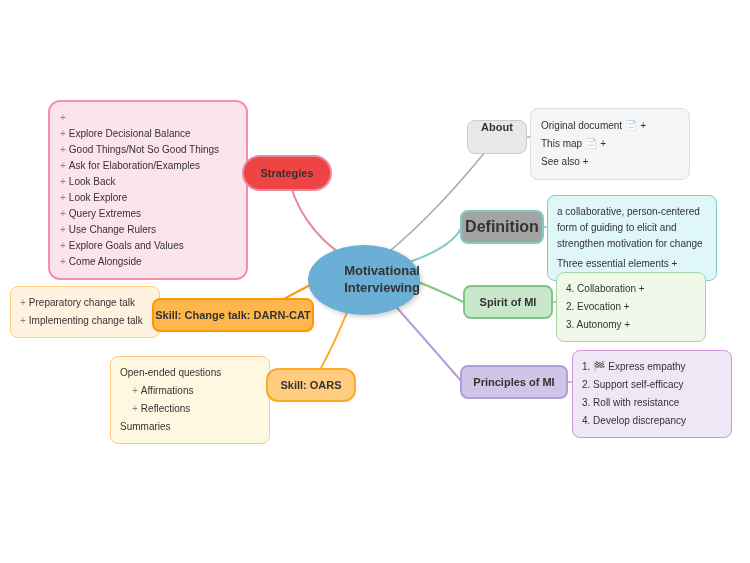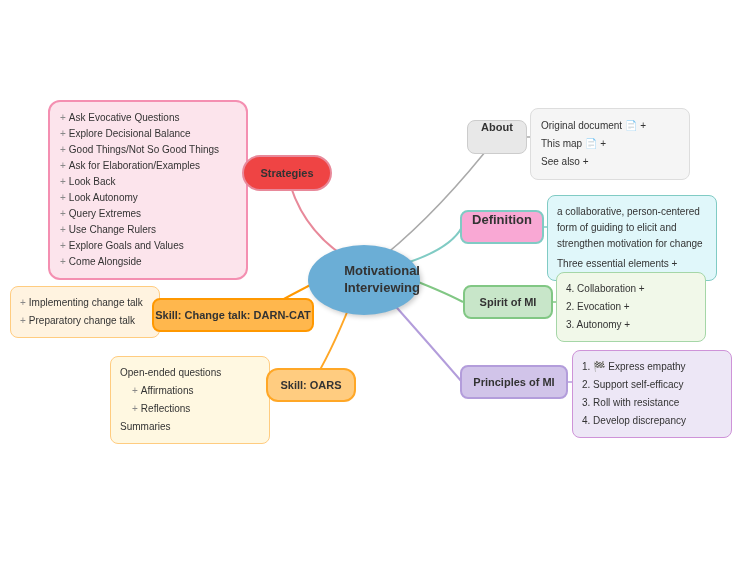--- a/index.html
+++ b/index.html
@@ -106,28 +106,28 @@
       color: #333;
       line-height: 1.8;
     }
 
     
     .definition-node {
       left: 460px;
       top: 210px;
       width: 84px;
       height: 34px;
-      background: #f9a8d4;
+      background: #a3a3a3;
       border-radius: 8px;
       border: 2px solid #80cbc4;
       display: flex;
-      align-items: flex-start;
-      justify-content: center;
-      font-weight: bold;
-      font-size: 13px;
+      align-items: center;
+      justify-content: center;
+      font-weight: bold;
+      font-size: 16px;
       color: #333;
     }
 
     .definition-box {
       left: 547px;
       top: 195px;
       width: 170px;
       min-height: 75px;
       background: #e0f7fa;
       border-radius: 8px;
@@ -302,41 +302,40 @@
 
 <div class="node central-node">
   <span style="white-space:pre-line; text-align:center; line-height:1.3">Motivational
 Interviewing</span>
 </div>
 
 <div class="node strategies-box">
   <div id="strategies-items">
       <div style="display: flex; align-items: center; line-height: 1.6;">
         <span style="color:#888;margin-right:3px;font-size:10px">+</span>
-        <span>Ask Evocative Questions</span>
       </div>
       <div style="display: flex; align-items: center; line-height: 1.6;">
         <span style="color:#888;margin-right:3px;font-size:10px">+</span>
         <span>Explore Decisional  Balance</span>
       </div>
       <div style="display: flex; align-items: center; line-height: 1.6;">
         <span style="color:#888;margin-right:3px;font-size:10px">+</span>
         <span>Good  Things/Not So Good  Things</span>
       </div>
       <div style="display: flex; align-items: center; line-height: 1.6;">
         <span style="color:#888;margin-right:3px;font-size:10px">+</span>
         <span>Ask  for Elaboration/Examples</span>
       </div>
       <div style="display: flex; align-items: center; line-height: 1.6;">
         <span style="color:#888;margin-right:3px;font-size:10px">+</span>
         <span>Look Back</span>
       </div>
       <div style="display: flex; align-items: center; line-height: 1.6;">
         <span style="color:#888;margin-right:3px;font-size:10px">+</span>
-        <span>Look  Autonomy</span>
+        <span>Look  Explore</span>
       </div>
       <div style="display: flex; align-items: center; line-height: 1.6;">
         <span style="color:#888;margin-right:3px;font-size:10px">+</span>
         <span>Query  Extremes</span>
       </div>
       <div style="display: flex; align-items: center; line-height: 1.6;">
         <span style="color:#888;margin-right:3px;font-size:10px">+</span>
         <span>Use Change Rulers</span>
       </div>
       <div style="display: flex; align-items: center; line-height: 1.6;">
@@ -408,20 +407,20 @@
       <div style="line-height: 1.8;">Summaries</div>
     </div>
 </div>
 
 <div class="node oars-node">
   <span>Skill: OARS</span>
 </div>
 
 <div class="node changetalk-box">
   <div id="changetalk-items">
+      <div style="line-height: 1.8;"><span style="color:#888;margin-right:3px">+</span>Preparatory change talk</div>
       <div style="line-height: 1.8;"><span style="color:#888;margin-right:3px">+</span>Implementing change talk</div>
-      <div style="line-height: 1.8;"><span style="color:#888;margin-right:3px">+</span>Preparatory change talk</div>
     </div>
 </div>
 
 <div class="node changetalk-node">
   <span>Skill: Change talk: DARN-CAT</span>
 </div>
 
 </body></html>

